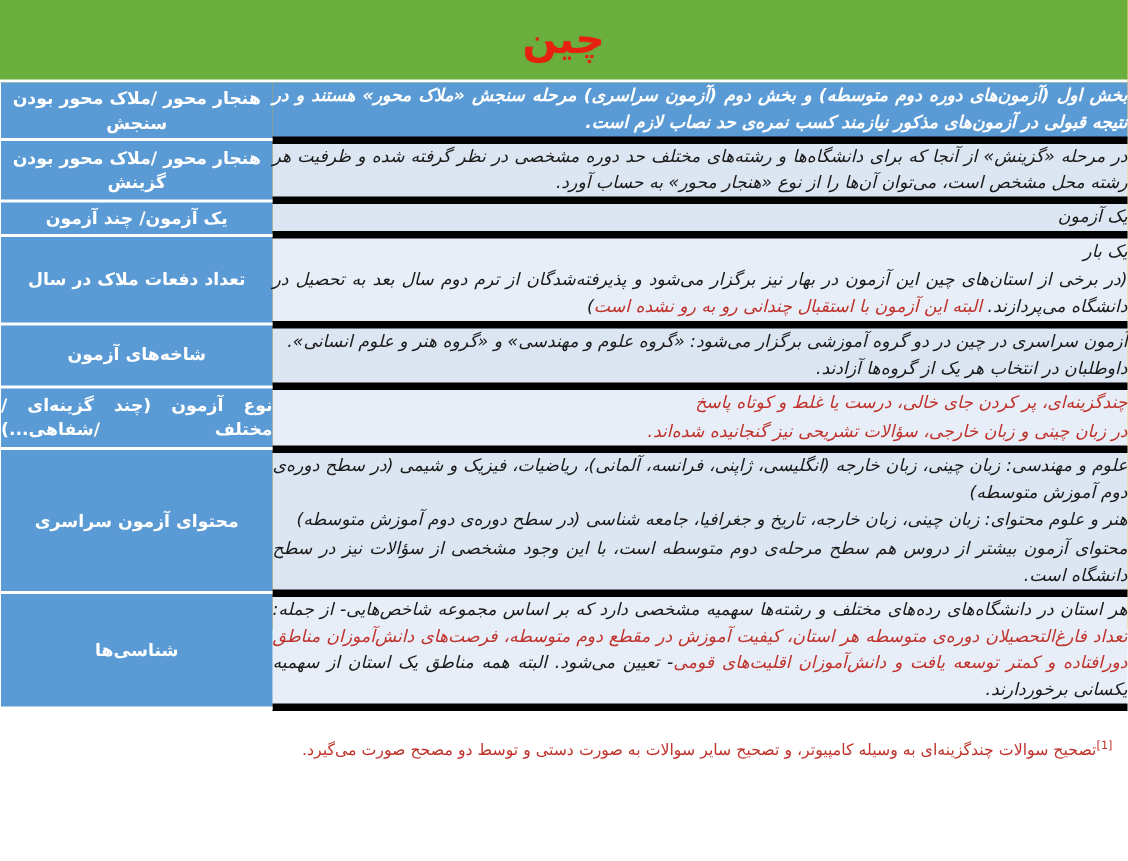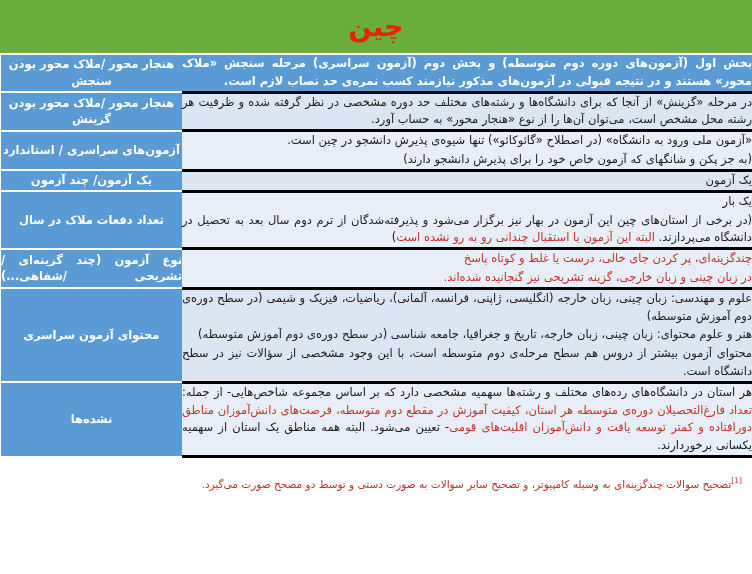--- a/index.html
+++ b/index.html
@@ -74,21 +74,22 @@
   }
 
   
   .content-cell {
     width: 570px;
     font-size: 11.5px;
     line-height: 1.55;
     color: #1a1a1a;
     text-align: justify;
     padding: 4px 8px 4px 8px;
-    border-bottom: 3px solid #000000;
+    border-bottom: 5px solid #000000;
+    font-style: italic;
   }
   .content-cell.shade-a { background: #dce6f2; }
   .content-cell.shade-b { background: #e8eef7; }
   .content-cell.shade-first {
     background: #5b9bd5;
     color: #ffffff;
     font-weight: bold;
     font-size: 11.5px;
   }
 
@@ -137,66 +138,66 @@
         <td class="label-cell">هنجار محور /ملاک محور بودن سنجش</td>
       </tr>
 
       <tr>
         <td class="content-cell shade-a">
           <p>در مرحله «گزینش» از آنجا که برای دانشگاه‌ها و رشته‌های مختلف حد دوره مشخصی در نظر گرفته شده و ظرفیت هر رشته محل مشخص است، می‌توان آن‌ها را از نوع «هنجار محور» به حساب آورد.</p>
         </td>
         <td class="label-cell">هنجار محور /ملاک محور بودن گزینش</td>
       </tr>
 
-      <tr>
-        <td class="content-cell shade-b">
-          <p>«آزمون ملی ورود به دانشگاه» (در اصطلاح «گائوکائو») تنها شیوه‌ی پذیرش دانشجو در چین است.</p>
-          <p>(به جز پکن و شانگهای که آزمون خاص خود را برای پذیرش دانشجو دارند)</p>
-        </td>
-        <td class="label-cell">آزمون‌های سراسری / استاندارد</td>
-      </tr>
 
       <tr>
         <td class="content-cell shade-a">
           <p>یک آزمون</p>
         </td>
         <td class="label-cell">یک آزمون/ چند آزمون</td>
       </tr>
 
       <tr>
         <td class="content-cell shade-b">
           <p>یک بار</p>
           <p><span>(در برخی از استان‌های چین این آزمون در بهار نیز برگزار می‌شود و پذیرفته‌شدگان از ترم دوم سال بعد به تحصیل در دانشگاه می‌پردازند. <span class="red">البته این آزمون با استقبال چندانی رو به رو نشده است</span>)</span></p>
         </td>
         <td class="label-cell">تعداد دفعات ملاک در سال</td>
       </tr>
 
+      <tr>
+        <td class="content-cell shade-a">
+          <p>آزمون سراسری در چین در دو گروه آموزشی برگزار می‌شود: «گروه علوم و مهندسی» و «گروه هنر و علوم انسانی».</p>
+          <p>داوطلبان در انتخاب هر یک از گروه‌ها آزادند.</p>
+        </td>
+        <td class="label-cell">شاخه‌های آزمون</td>
+      </tr>
 
       <tr>
         <td class="content-cell shade-b">
           <p class="red">چندگزینه‌ای، پر کردن جای خالی، درست یا غلط و کوتاه پاسخ</p>
-          <p class="red">در زبان چینی و زبان خارجی، گزینه تشریحی نیز گنجانیده شده‌اند.</p>
-        </td>
-        <td class="label-cell justified">نوع آزمون (چند گزینه‌ای /تشریحی /شفاهی...)</td>
+          <p class="red">در زبان چینی و زبان خارجی، سؤالات تشریحی نیز گنجانیده شده‌اند.</p>
+        </td>
+        <td class="label-cell justified">نوع آزمون (چند گزینه‌ای /مختلف /شفاهی...)</td>
       </tr>
 
       <tr>
         <td class="content-cell shade-a">
           <p>علوم و مهندسی: زبان چینی، زبان خارجه (انگلیسی، ژاپنی، فرانسه، آلمانی)، ریاضیات، فیزیک و شیمی (در سطح دوره‌ی دوم آموزش متوسطه)</p>
           <p>هنر و علوم محتوای: زبان چینی، زبان خارجه، تاریخ و جغرافیا، جامعه شناسی (در سطح دوره‌ی دوم آموزش متوسطه)</p>
           <p>محتوای آزمون بیشتر از دروس هم سطح مرحله‌ی دوم متوسطه است، با این وجود مشخصی از سؤالات نیز در سطح دانشگاه است.</p>
         </td>
         <td class="label-cell">محتوای آزمون سراسری</td>
       </tr>
 
       <tr>
         <td class="content-cell shade-b">
           <p><span>هر استان در دانشگاه‌های رده‌های مختلف و رشته‌ها سهمیه مشخصی دارد که بر اساس مجموعه شاخص‌هایی- از جمله: <span class="red">تعداد فارغ‌التحصیلان دوره‌ی متوسطه هر استان، کیفیت آموزش در مقطع دوم متوسطه، فرصت‌های دانش‌آموزان مناطق دورافتاده و کمتر توسعه یافت و دانش‌آموزان اقلیت‌های قومی</span>- تعیین می‌شود. البته همه مناطق یک استان از سهمیه یکسانی برخوردارند.</span></p>
         </td>
-        <td class="label-cell">نشده‌ها</td>
+        <td class="label-cell">شناسی‌ها</td>
       </tr>
 
     </tbody>
   </table>
 
   <div class="footnote-wrap">
     <span class="footnote"><sup>[1]</sup><span>تصحیح سوالات چندگزینه‌ای به وسیله کامپیوتر، و تصحیح سایر سوالات به صورت دستی و توسط دو مصحح صورت می‌گیرد.</span></span>
   </div>
 
 </div>

